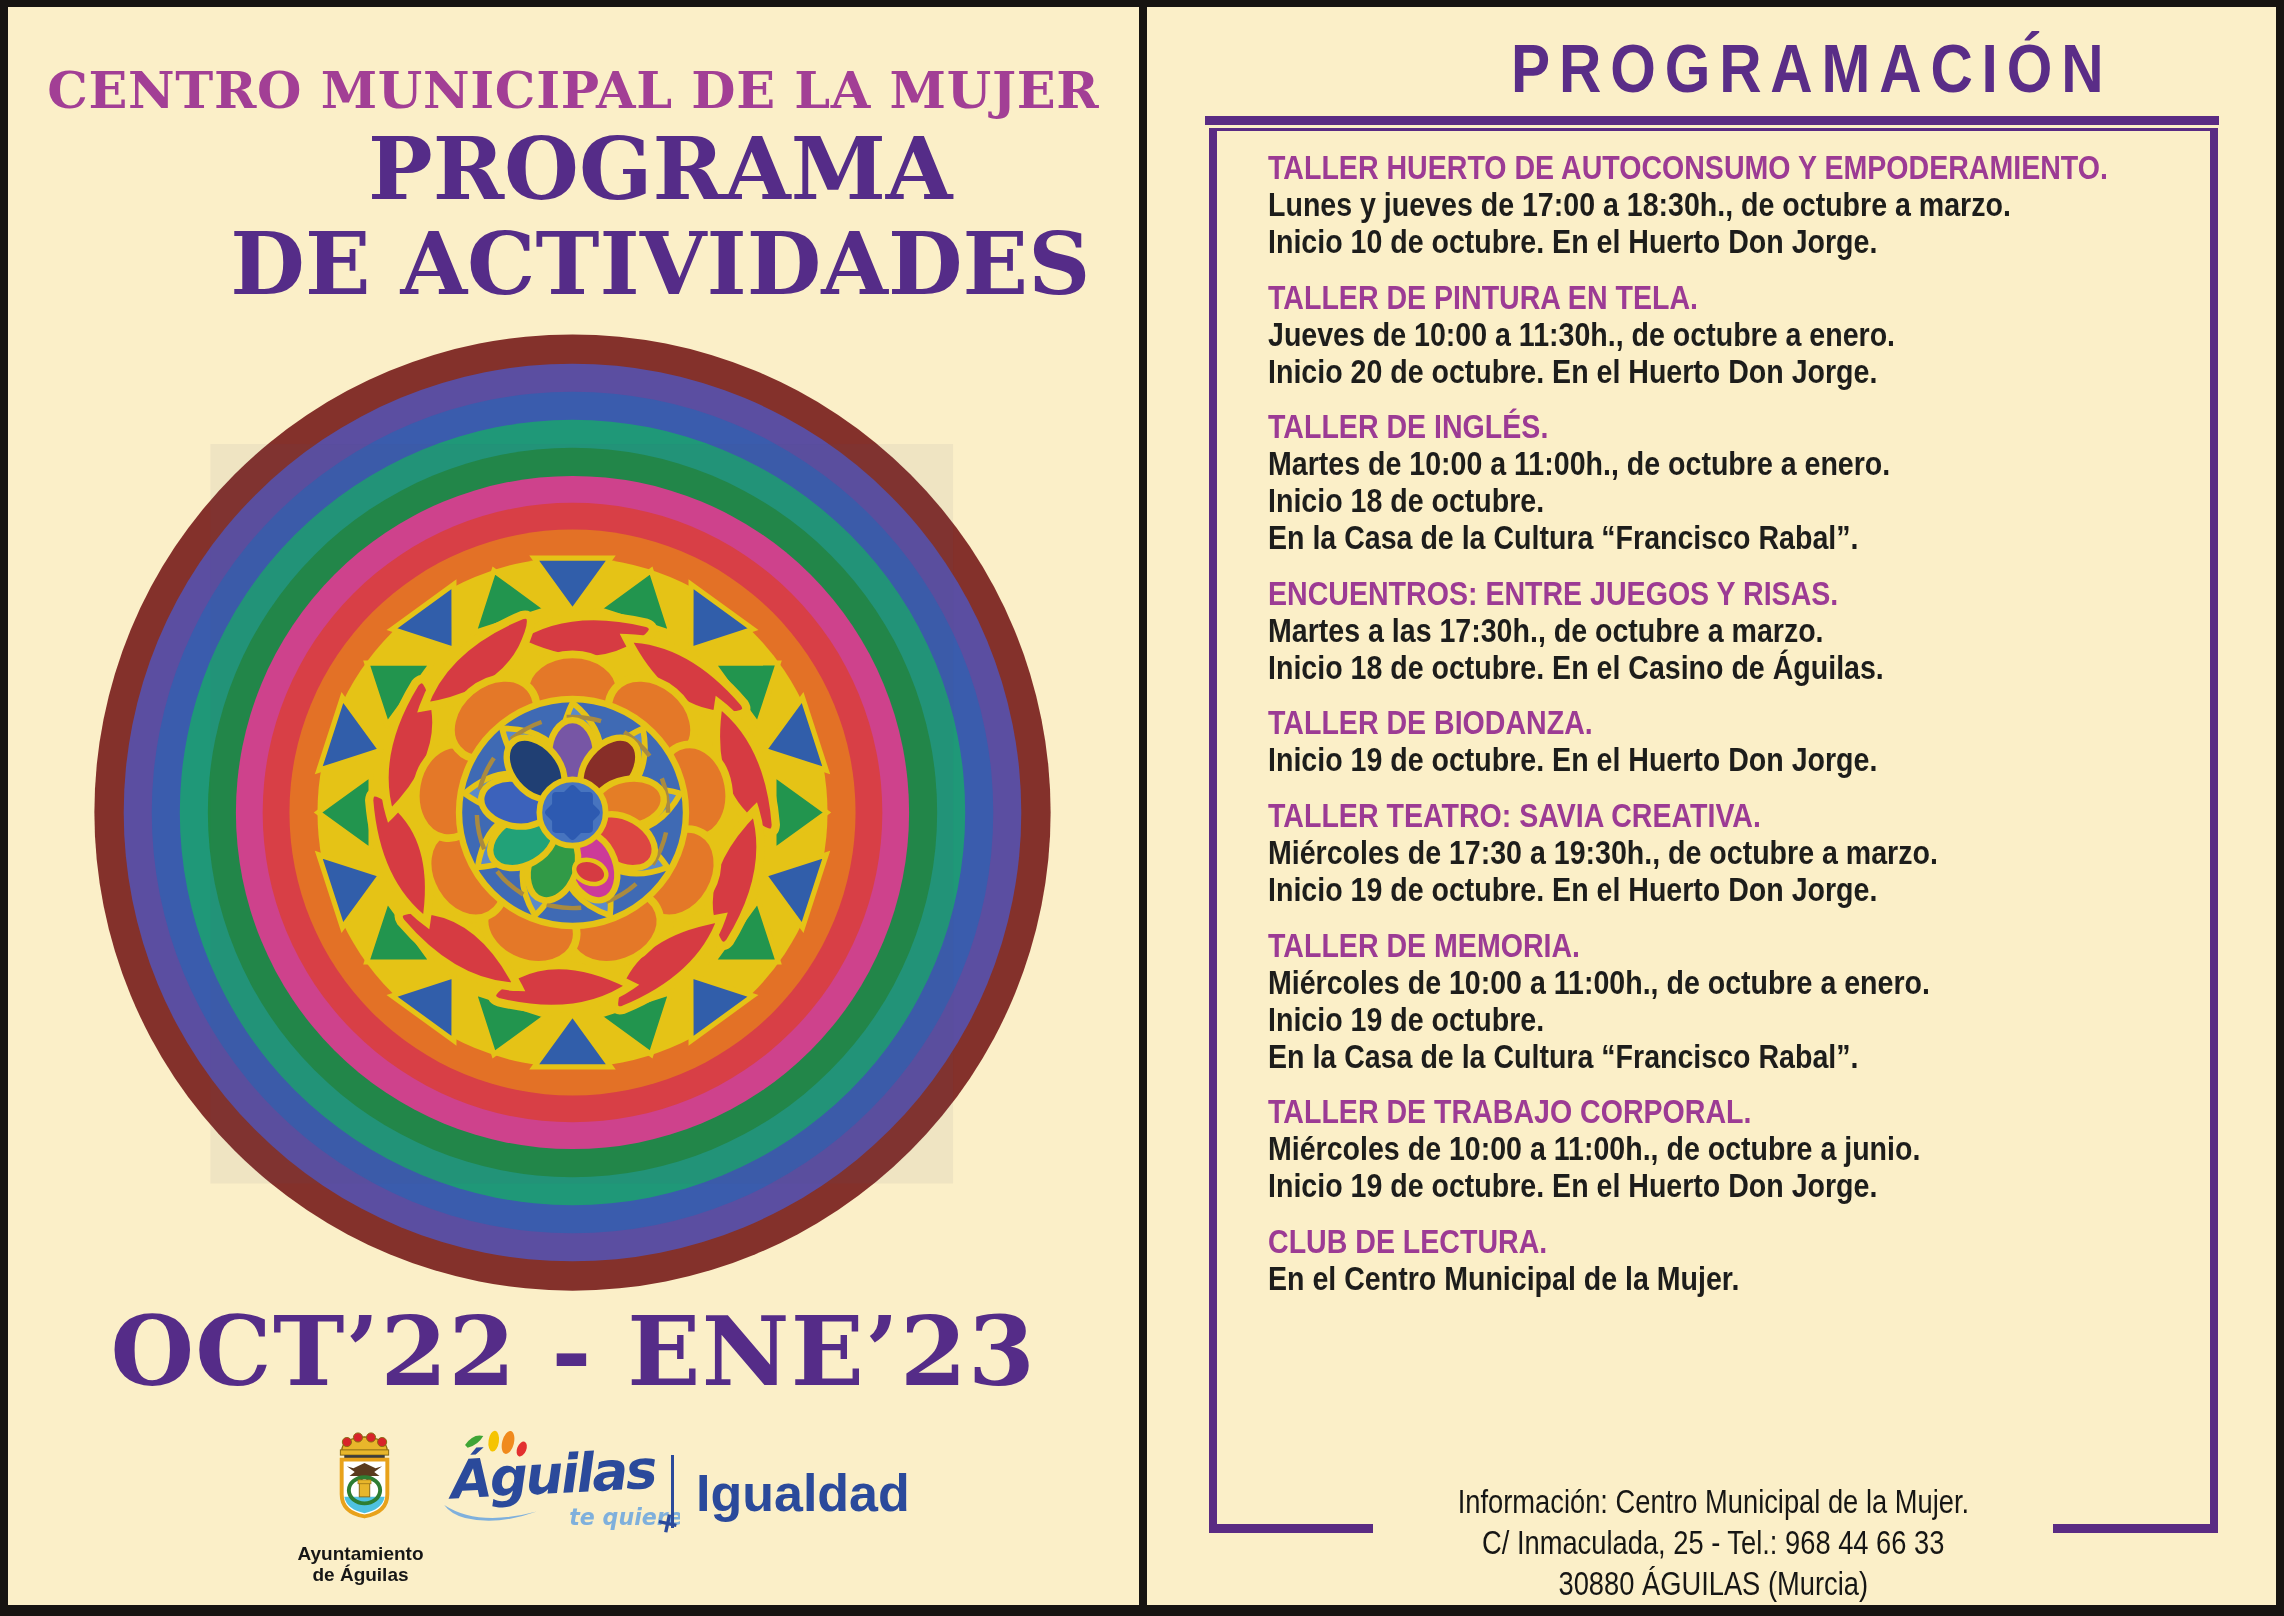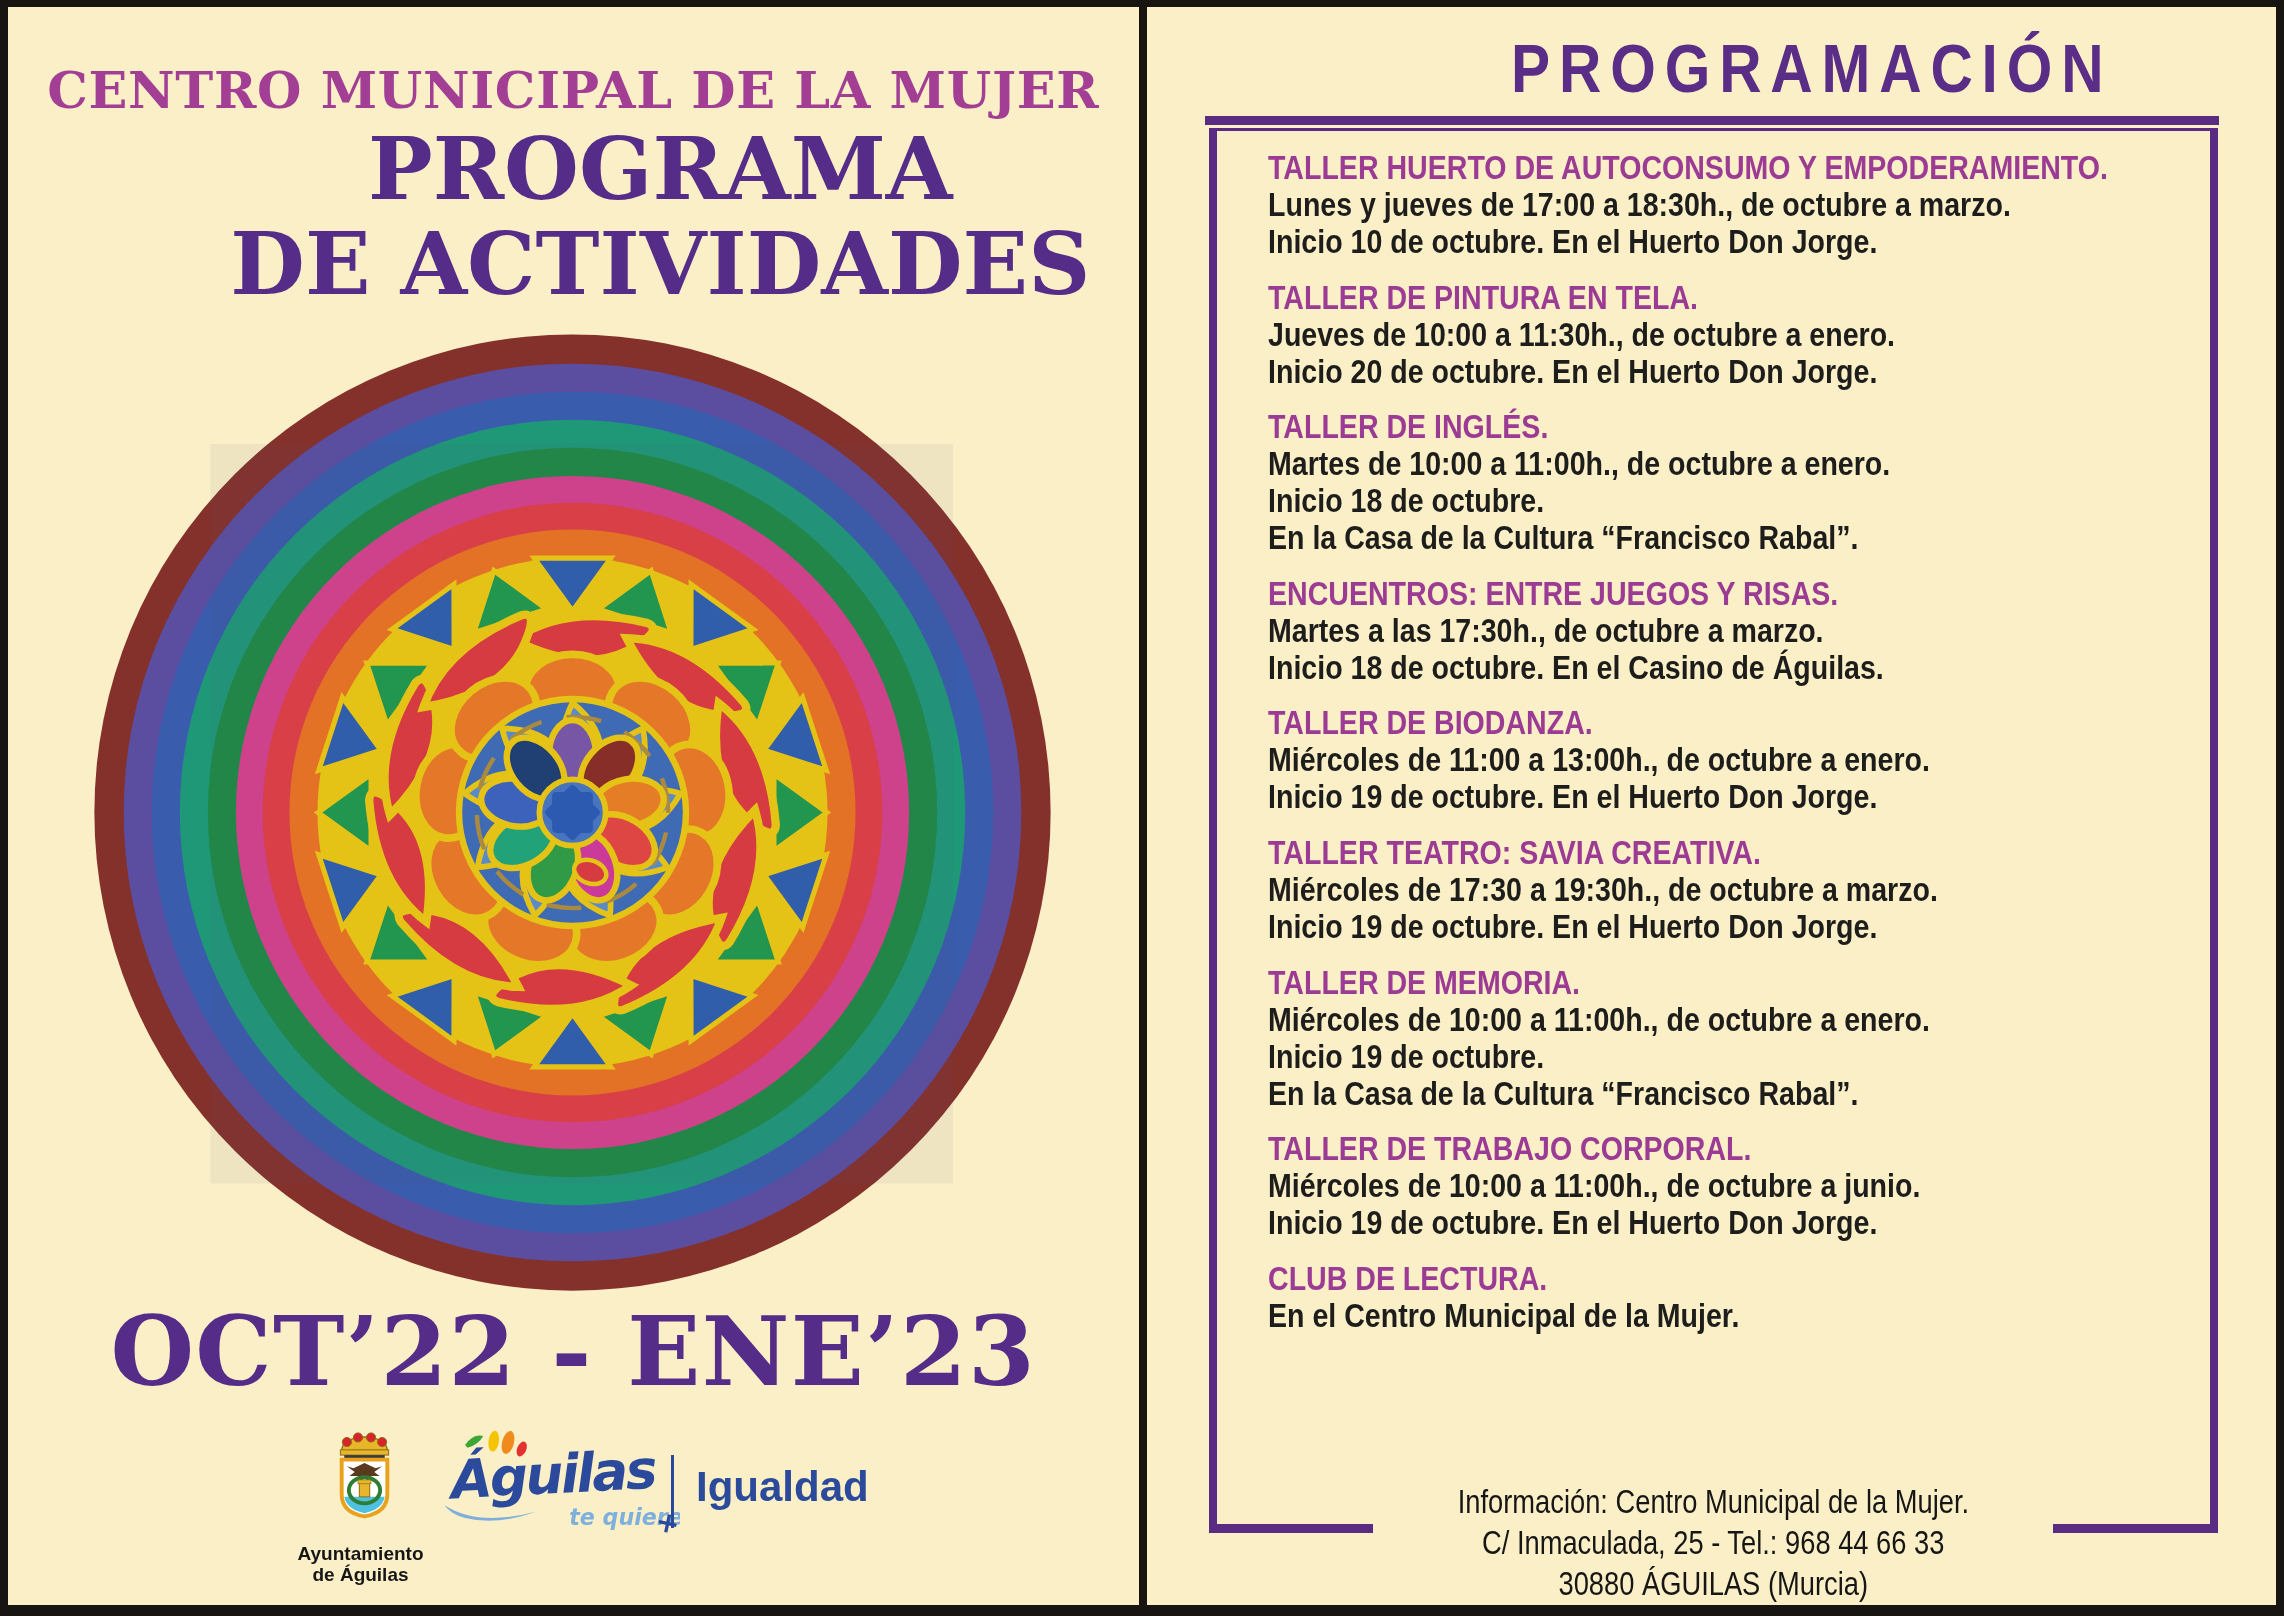--- a/index.html
+++ b/index.html
@@ -41,21 +41,21 @@
     letter-spacing:1.3px;color:var(--purple-dark);
   }
   .coat-wrap{position:absolute;left:322px;top:1429px;width:85px;height:90px;}
   .coat-label{
     position:absolute;left:263px;top:1519px;width:195px;text-align:center;
     font-weight:bold;font-size:19px;line-height:21px;color:#161616;margin-top:24px;
   }
   .aguilas-wrap{position:absolute;left:439px;top:1428px;width:241px;height:111px;}
   .logo-divider{position:absolute;left:671px;top:1455px;width:3.3px;height:73px;background:var(--blue-logo);}
   .igualdad{
-    position:absolute;left:696px;top:1463px;font-weight:bold;font-size:42px;
+    position:absolute;left:696px;top:1463px;font-weight:bold;font-size:52px;
     color:var(--blue-logo);letter-spacing:0px;
   }
 
   
   .prog-heading{
     position:absolute;left:1147px;top:29px;width:1329px;text-align:center;
     font-weight:bold;font-size:69px;color:var(--purple-deep);
   }
   .prog-heading .squeeze{display:inline-block;transform:scaleX(0.85);transform-origin:50% 50%;letter-spacing:10.4px;white-space:nowrap;}
   .top-rule{position:absolute;left:1205px;top:116px;width:1014px;height:8.5px;background:var(--border-purple);}
@@ -254,21 +254,20 @@
           <div class="sec-line"><span class="cond">Inicio 18 de octubre.</span></div>
           <div class="sec-line"><span class="cond">En la Casa de la Cultura “Francisco Rabal”.</span></div>
         </div>
         <div class="section">
           <div class="sec-title"><span class="cond">ENCUENTROS: ENTRE JUEGOS Y RISAS.</span></div>
           <div class="sec-line"><span class="cond">Martes a las 17:30h., de octubre a marzo.</span></div>
           <div class="sec-line"><span class="cond">Inicio 18 de octubre. En el Casino de Águilas.</span></div>
         </div>
         <div class="section">
           <div class="sec-title"><span class="cond">TALLER DE BIODANZA.</span></div>
-          <div class="sec-line"><span class="cond">Miércoles de 11:00 a 13:00h., de octubre a enero.</span></div>
           <div class="sec-line"><span class="cond">Inicio 19 de octubre. En el Huerto Don Jorge.</span></div>
         </div>
         <div class="section">
           <div class="sec-title"><span class="cond">TALLER TEATRO: SAVIA CREATIVA.</span></div>
           <div class="sec-line"><span class="cond">Miércoles de 17:30 a 19:30h., de octubre a marzo.</span></div>
           <div class="sec-line"><span class="cond">Inicio 19 de octubre. En el Huerto Don Jorge.</span></div>
         </div>
         <div class="section">
           <div class="sec-title"><span class="cond">TALLER DE MEMORIA.</span></div>
           <div class="sec-line"><span class="cond">Miércoles de 10:00 a 11:00h., de octubre a enero.</span></div>

